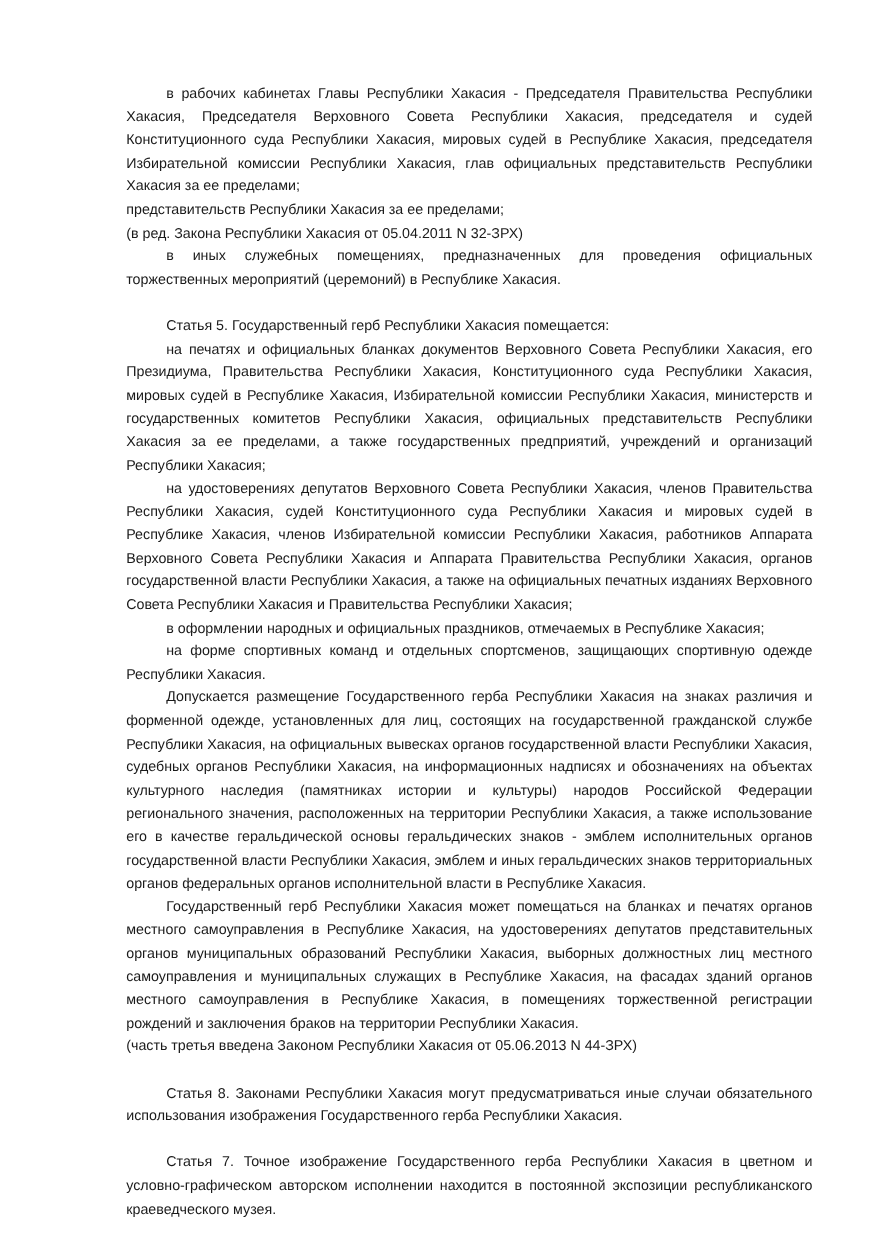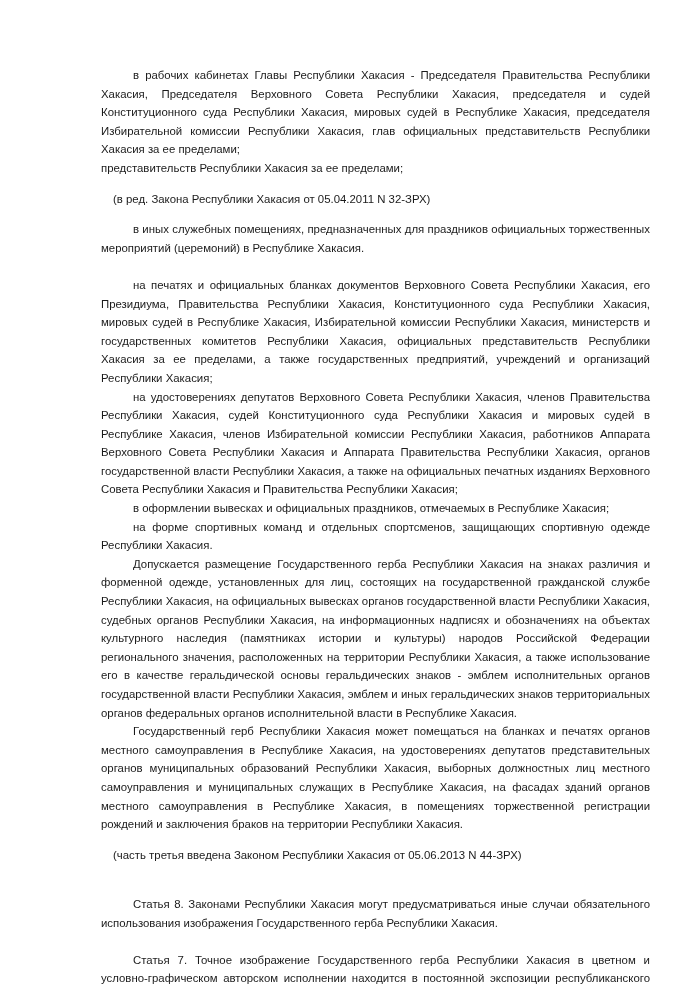--- a/index.html
+++ b/index.html
@@ -10,36 +10,37 @@
     top: 66px;
     width: 549px;
     font-family: "Liberation Sans", sans-serif;
     font-size: 11.4px;
     line-height: 18.6px;
     color: #1a1a1a;
   }
   .p { margin: 0; text-align: justify; text-indent: 32px; }
   .p.noindent { text-indent: 0; }
   .gap { height: 18.6px; }
-  .note { margin: 12px; text-indent: 0; text-align: left; }
+  .note { margin: 0; text-indent: 0; text-align: left; }
 </style>
 </head>
 <body>
 
 <div class="page">
   <p class="p">в рабочих кабинетах Главы Республики Хакасия - Председателя Правительства Республики Хакасия, Председателя Верховного Совета Республики Хакасия, председателя и судей Конституционного суда Республики Хакасия, мировых судей в Республике Хакасия, председателя Избирательной комиссии Республики Хакасия, глав официальных представительств Республики Хакасия за ее пределами;</p>
   <p class="p noindent">представительств Республики Хакасия за ее пределами;</p>
   <p class="note">(в ред. Закона Республики Хакасия от 05.04.2011 N 32-ЗРХ)</p>
-  <p class="p">в иных служебных помещениях, предназначенных для праздников официальных торжественных мероприятий (церемоний) в Республике Хакасия.</p>
+  <p class="p">в иных служебных помещениях, предназначенных для проведения официальных торжественных мероприятий (церемоний) в Республике Хакасия.</p>
 
   <div class="gap"></div>
 
+  <p class="p">Статья 5. Государственный герб Республики Хакасия помещается:</p>
   <p class="p">на печатях и официальных бланках документов Верховного Совета Республики Хакасия, его Президиума, Правительства Республики Хакасия, Конституционного суда Республики Хакасия, мировых судей в Республике Хакасия, Избирательной комиссии Республики Хакасия, министерств и государственных комитетов Республики Хакасия, официальных представительств Республики Хакасия за ее пределами, а также государственных предприятий, учреждений и организаций Республики Хакасия;</p>
   <p class="p">на удостоверениях депутатов Верховного Совета Республики Хакасия, членов Правительства Республики Хакасия, судей Конституционного суда Республики Хакасия и мировых судей в Республике Хакасия, членов Избирательной комиссии Республики Хакасия, работников Аппарата Верховного Совета Республики Хакасия и Аппарата Правительства Республики Хакасия, органов государственной власти Республики Хакасия, а также на официальных печатных изданиях Верховного Совета Республики Хакасия и Правительства Республики Хакасия;</p>
-  <p class="p">в оформлении вывесках и официальных праздников, отмечаемых в Республике Хакасия;</p>
+  <p class="p">в оформлении народных и официальных праздников, отмечаемых в Республике Хакасия;</p>
   <p class="p">на форме спортивных команд и отдельных спортсменов, защищающих спортивную одежде Республики Хакасия.</p>
   <p class="p">Допускается размещение Государственного герба Республики Хакасия на знаках различия и форменной одежде, установленных для лиц, состоящих на государственной гражданской службе Республики Хакасия, на официальных вывесках органов государственной власти Республики Хакасия, судебных органов Республики Хакасия, на информационных надписях и обозначениях на объектах культурного наследия (памятниках истории и культуры) народов Российской Федерации регионального значения, расположенных на территории Республики Хакасия, а также использование его в качестве геральдической основы геральдических знаков - эмблем исполнительных органов государственной власти Республики Хакасия, эмблем и иных геральдических знаков территориальных органов федеральных органов исполнительной власти в Республике Хакасия.</p>
   <p class="p">Государственный герб Республики Хакасия может помещаться на бланках и печатях органов местного самоуправления в Республике Хакасия, на удостоверениях депутатов представительных органов муниципальных образований Республики Хакасия, выборных должностных лиц местного самоуправления и муниципальных служащих в Республике Хакасия, на фасадах зданий органов местного самоуправления в Республике Хакасия, в помещениях торжественной регистрации рождений и заключения браков на территории Республики Хакасия.</p>
   <p class="note">(часть третья введена Законом Республики Хакасия от 05.06.2013 N 44-ЗРХ)</p>
 
   <div class="gap"></div>
 
   <p class="p">Статья 8. Законами Республики Хакасия могут предусматриваться иные случаи обязательного использования изображения Государственного герба Республики Хакасия.</p>
 
   <div class="gap"></div>

